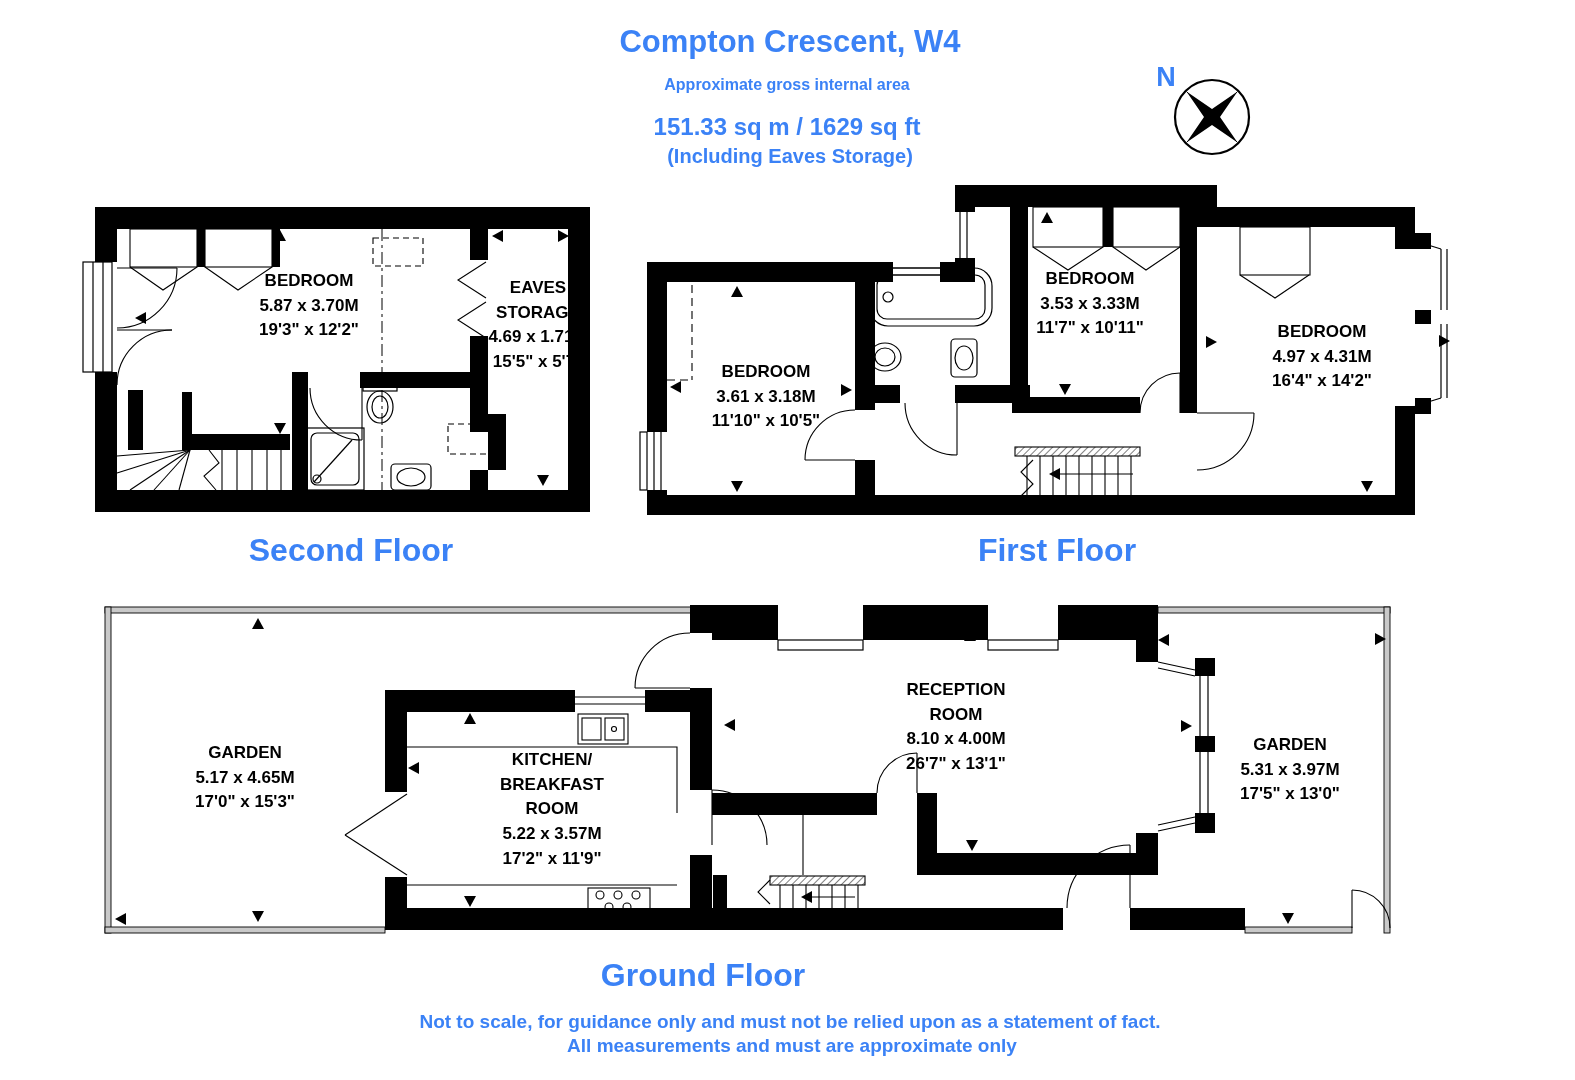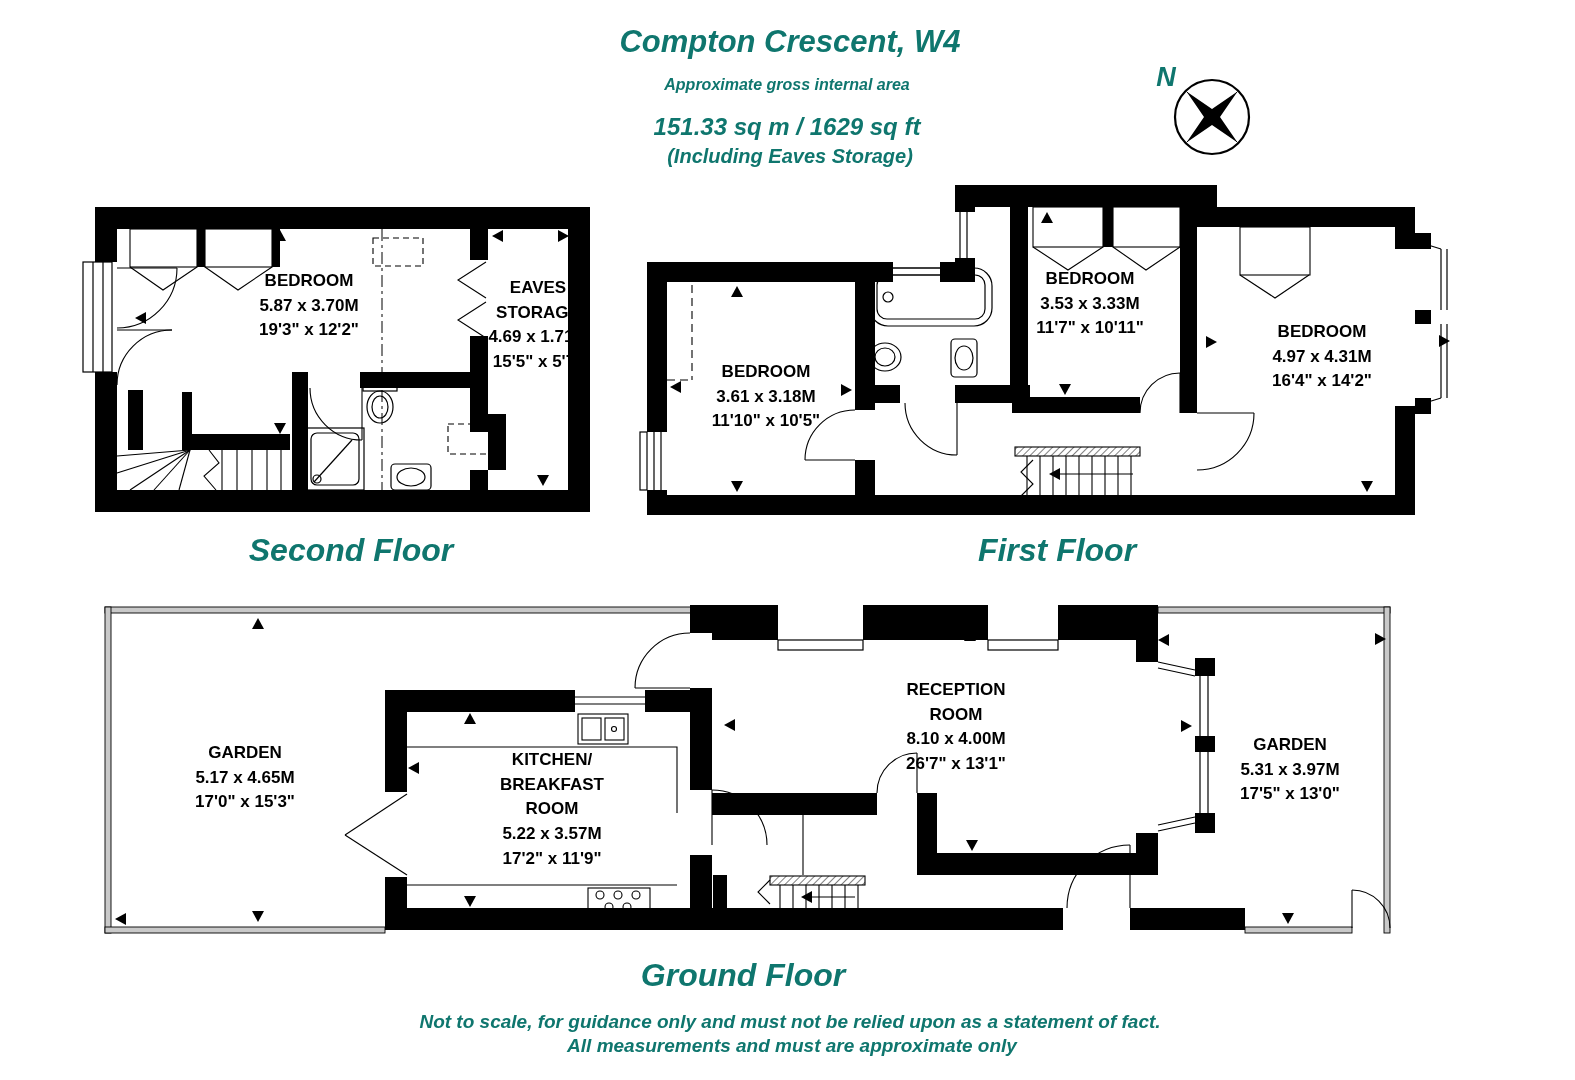--- a/index.html
+++ b/index.html
@@ -1,20 +1,20 @@
 <!DOCTYPE html>
 <html><head>
 <meta charset="utf-8">
 <style>
   html,body{margin:0;padding:0;background:#fff;}
   .canvas{position:relative;width:1575px;height:1080px;background:#fff;overflow:hidden;
           font-family:"Liberation Sans",sans-serif;color:#000;}
   .plan-svg{position:absolute;left:0;top:0;}
   .txt{position:absolute;transform:translate(-50%,-50%);text-align:center;font-weight:bold;
-       white-space:pre-line;color:#0f766e;font-style:italic;}
+       white-space:pre-line;color:#3b82f6;}
   .title{font-size:31px;letter-spacing:0px;}
   .subtitle{font-size:16px;}
   .area{font-size:24px;}
   .note{font-size:20px;}
   .floor-label{font-size:32px;}
   .footer-line{font-size:19px;}
   .north{font-size:27px;}
   .room-label{position:absolute;transform:translate(-50%,-50%);text-align:center;font-weight:bold;}
   .room-label .rname,.room-label .rdim{font-size:17px;line-height:1.45;white-space:pre-line;text-align:center;}
 </style>
@@ -327,21 +327,21 @@
 </svg>
 
 <div class="txt title" style="left:790px;top:42px">Compton Crescent, W4</div>
 <div class="txt subtitle" style="left:787px;top:85px">Approximate gross internal area</div>
 <div class="txt area" style="left:787px;top:127px">151.33 sq m / 1629 sq ft</div>
 <div class="txt note" style="left:790px;top:156px">(Including Eaves Storage)</div>
 <div class="txt north" style="left:1166px;top:77px">N</div>
 
 <div class="txt floor-label" style="left:351px;top:550px">Second Floor</div>
 <div class="txt floor-label" style="left:1057px;top:550px">First Floor</div>
-<div class="txt floor-label" style="left:743px;top:975px">Ground Floor</div>
+<div class="txt floor-label" style="left:703px;top:975px">Ground Floor</div>
 
 <div class="room-label" style="left:309px;top:306px">
   <div class="rname">BEDROOM</div>
   <div class="rdim">5.87 x 3.70M</div>
   <div class="rdim">19'3" x 12'2"</div>
 </div>
 <div class="room-label" style="left:538px;top:325px">
   <div class="rname">EAVES
 STORAGE</div>
   <div class="rdim">4.69 x 1.71M</div>

